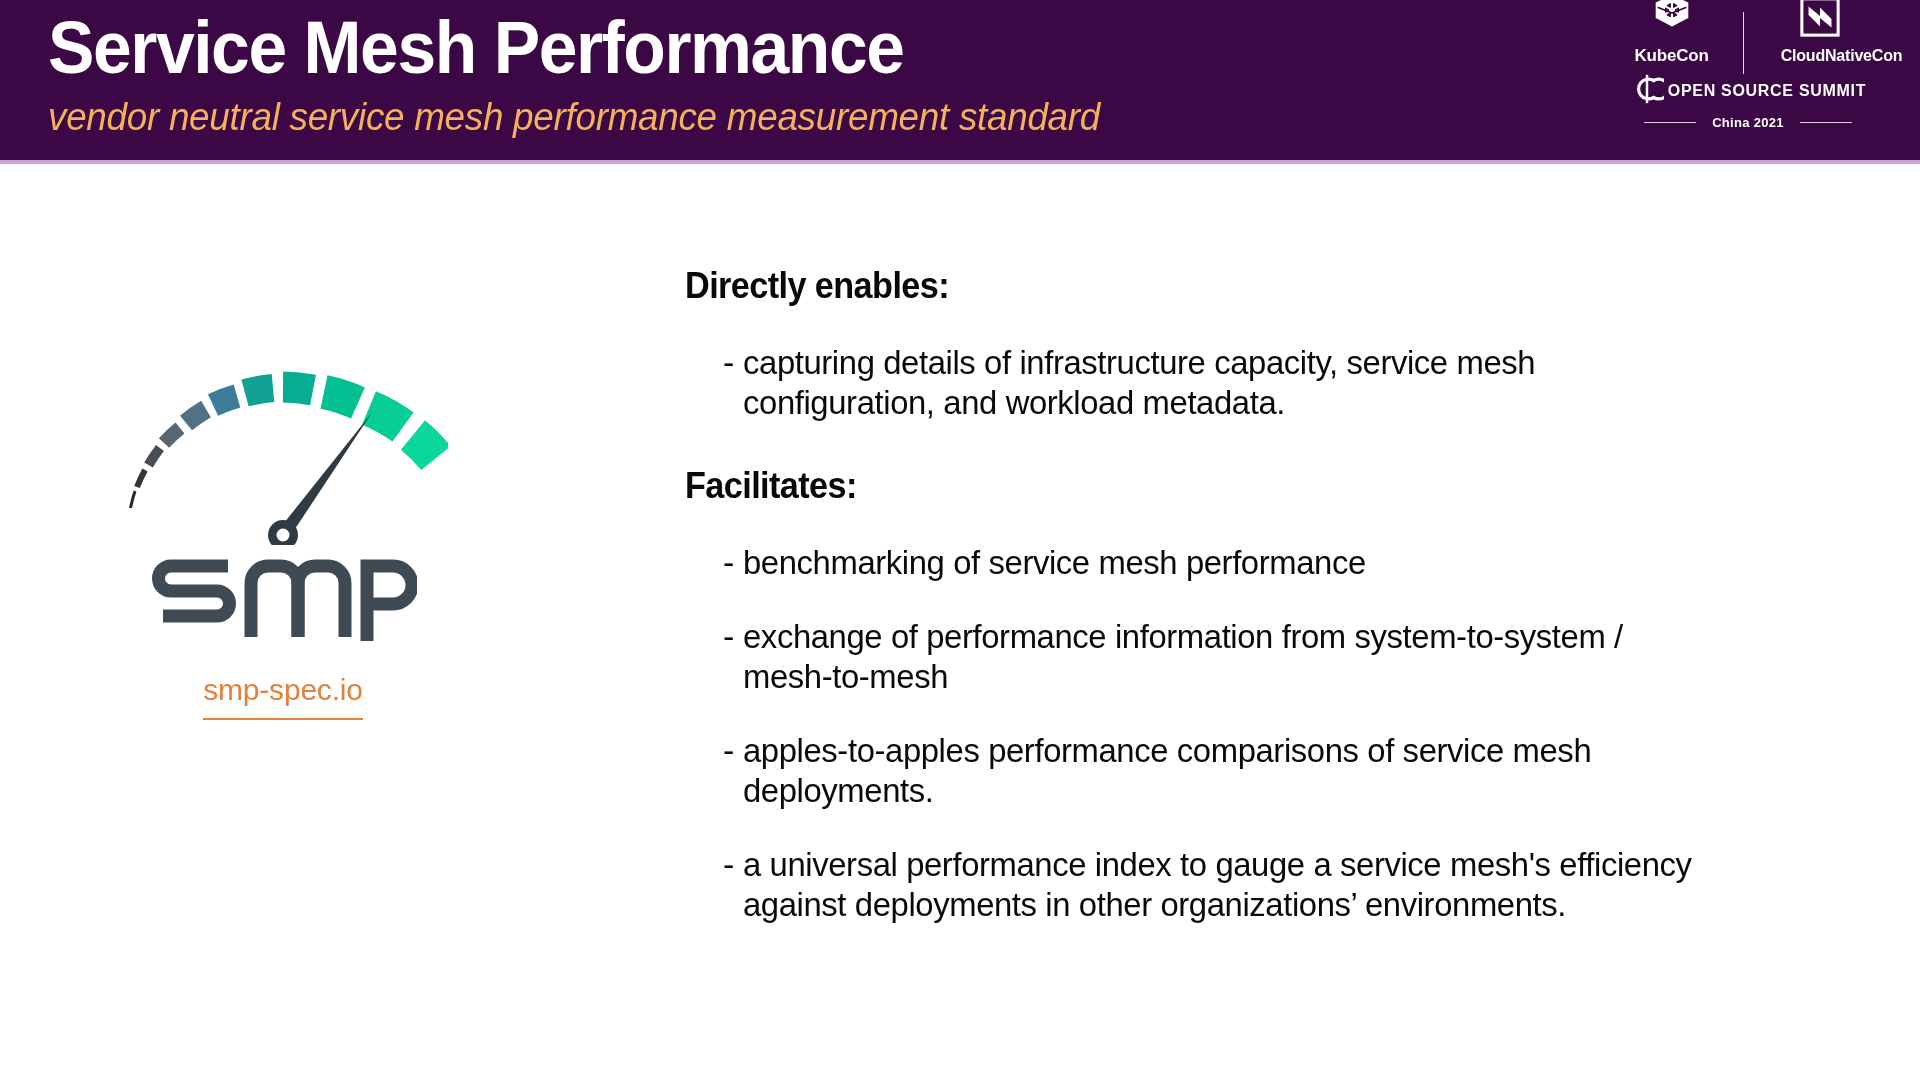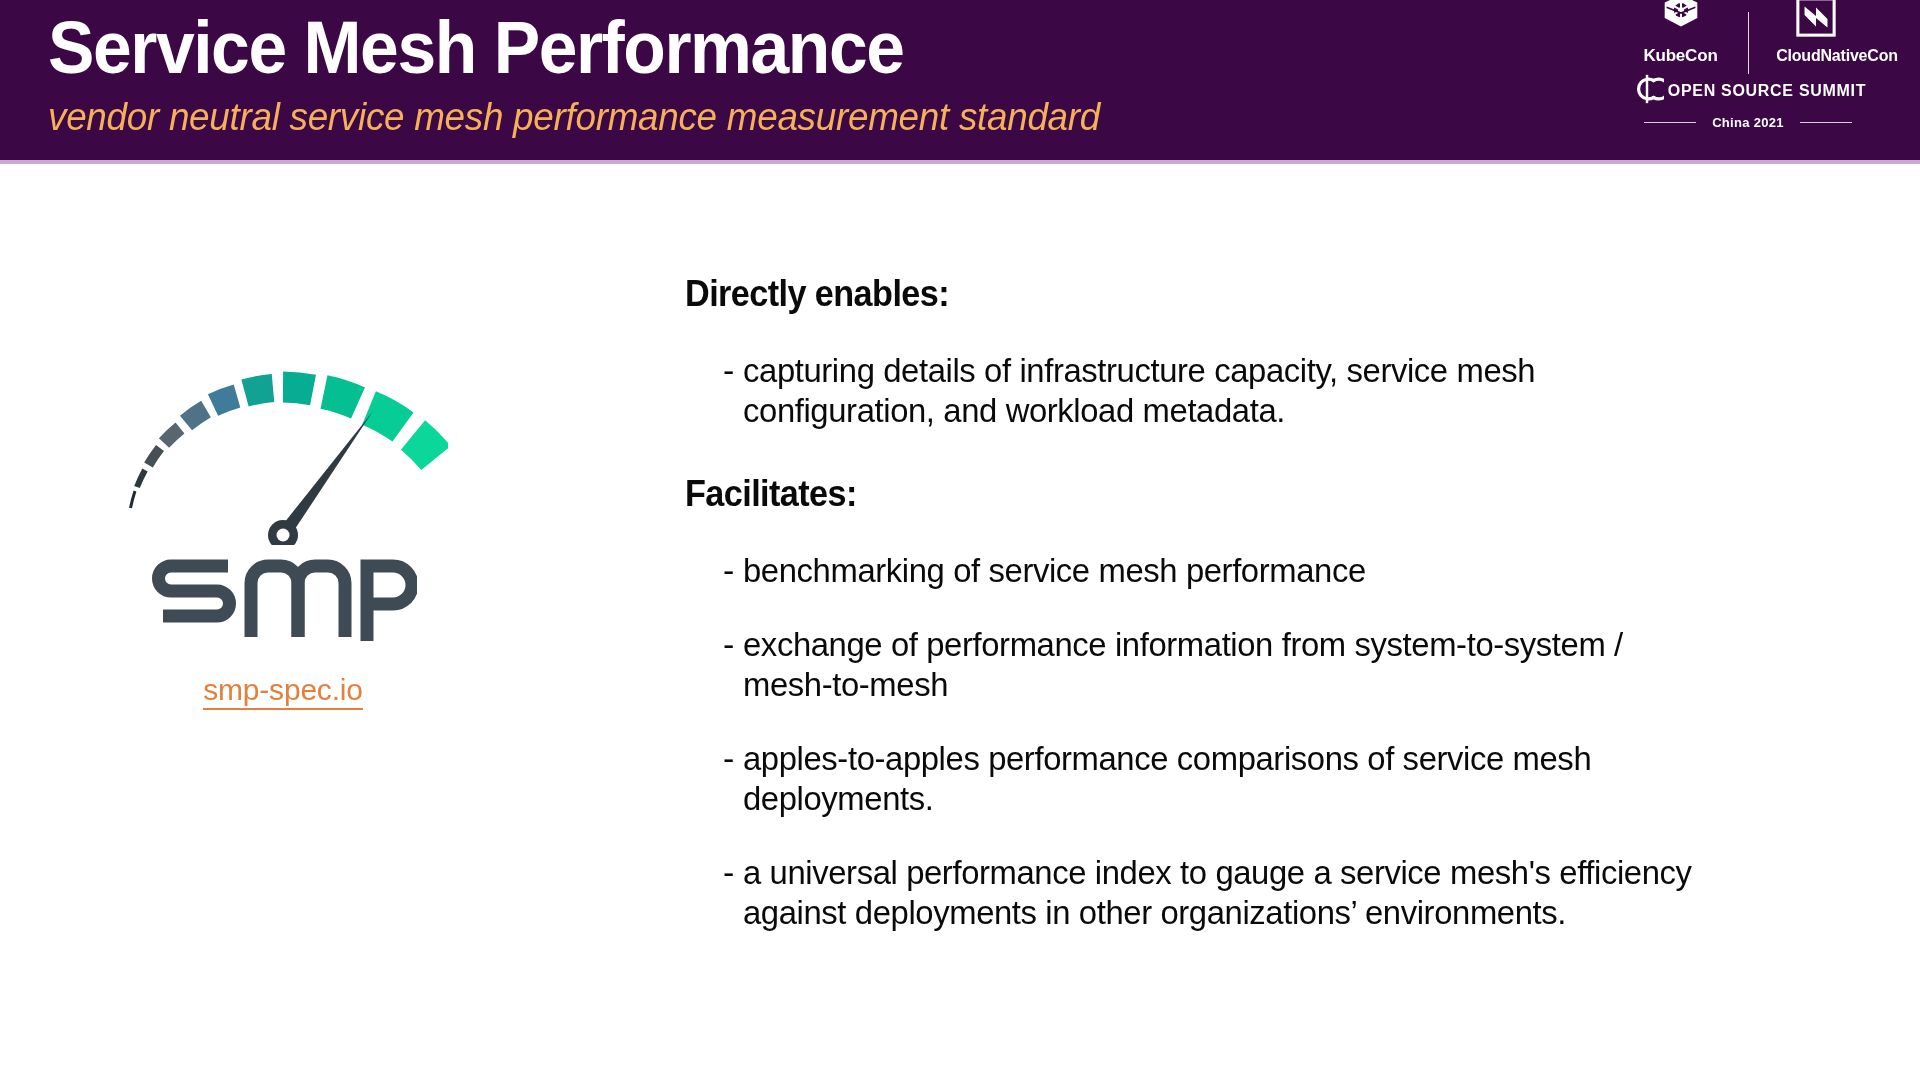--- a/index.html
+++ b/index.html
@@ -70,21 +70,21 @@
     top: 8px;
     width: 260px;
     height: 145px;
     color: #ffffff;
   }
   .logo-row-top {
     display: flex;
     align-items: flex-end;
     justify-content: center;
     height: 58px;
-    gap: 7px;
+    gap: 16px;
   }
   .logo-mark {
     display: flex;
     flex-direction: column;
     align-items: center;
     width: 116px;
   }
   .logo-divider {
     width: 1px;
     height: 62px;
@@ -157,28 +157,28 @@
   .smp-link {
     display: inline-block;
     margin-top: 24px;
     font-family: "Liberation Sans", sans-serif;
     font-size: 30px;
     font-weight: 500;
     color: #e2803c;
     text-decoration: none;
     border-bottom: 2px solid #e2803c;
     letter-spacing: -0.2px;
-    padding-bottom: 1px;
+    padding-bottom: 11px;
   }
 
   
   .content {
     position: absolute;
     left: 685px;
-    top: 272px;
+    top: 264px;
     width: 1180px;
   }
   .section-heading {
     font-family: "Liberation Sans", sans-serif;
     font-size: 36px;
     font-weight: bold;
     color: #0a0a0a;
     letter-spacing: -0.6px;
     line-height: 44px;
     transform: scaleX(0.95);

